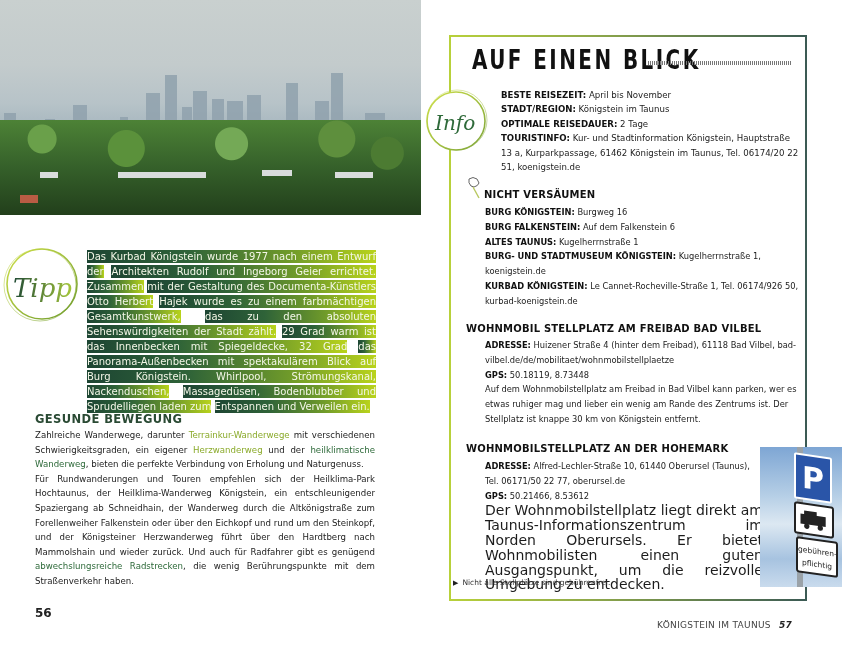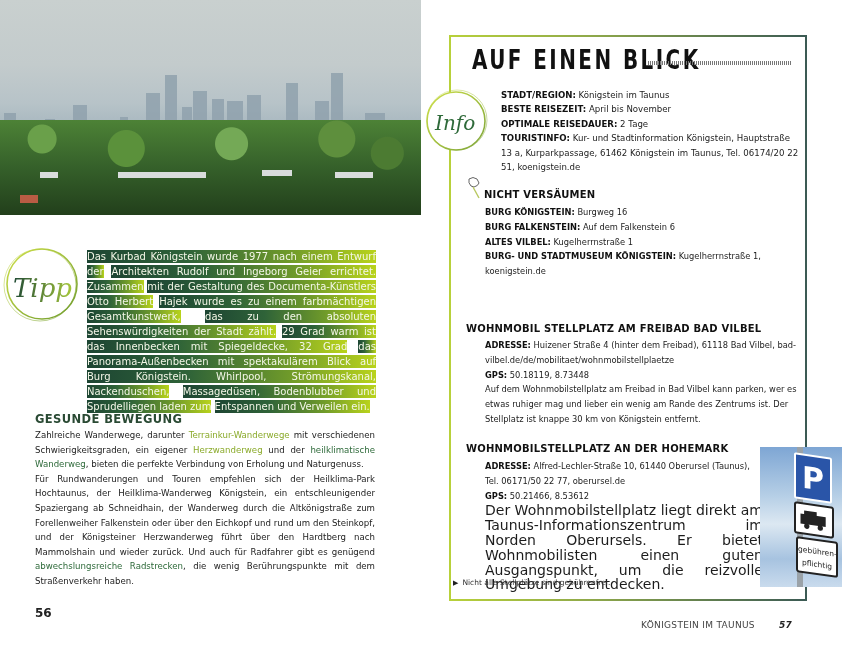--- a/index.html
+++ b/index.html
@@ -79,21 +79,21 @@
 
   .pin { position: absolute; left: 44px; top: 176px; width: 20px; height: 24px; }
   .sub-heading { position: absolute; font-size: 10px; font-weight: bold; color: #111; letter-spacing: 0.2px; }
   .kv { position: absolute; font-size: 8.3px; line-height: 14.8px; color: #1c1c1c; margin-left: 19px; }
   .para { position: absolute; font-size: 14px; line-height: 14.8px; color: #1c1c1c; text-align: justify; }
 
   .note { position: absolute; left: 32px; top: 578px; font-size: 7.5px; color: #333; }
   .note .tri { font-size: 7px; margin-right: 4px; color: #222; }
 
   .running-head { position: absolute; right: 50px; top: 620px; font-size: 9px; color: #444; letter-spacing: 0.3px; }
-  .running-head b { color: #222; margin-left: 24px; font-style: italic; }
+  .running-head b { color: #222; margin-left: 8px; font-style: italic; }
 </style>
 </head>
 <body>
 
 <div class="page page-left">
 
   <div class="hero">
     <div class="skyline">
       <div class="bld" style="left:4px;width:12px;height:22px"></div>
       <div class="bld" style="left:45px;width:10px;height:16px"></div>
@@ -172,37 +172,38 @@
         <stop offset="0" stop-color="#cfe04a"></stop>
           <stop offset="1" stop-color="#7ba338"></stop>
       </linearGradient>
     </defs>
     <circle cx="33" cy="33" r="29" fill="#fff" stroke="url(#ig)" stroke-width="1.6"></circle>
     <circle cx="34" cy="32" r="30" fill="none" stroke="url(#ig)" stroke-width="0.7" opacity="0.7"></circle>
     <text x="12" y="42" font-family="DejaVu Serif, serif" font-style="italic" font-size="20" fill="#2f6a3a">Info</text>
   </svg>
 
   <div class="info-list">
+    <div><b>BESTE REISEZEIT:</b><span> April bis November</span></div>
     <div><b>STADT/REGION:</b><span> Königstein im Taunus</span></div>
-    <div><b>BESTE REISEZEIT:</b><span> April bis November</span></div>
     <div><b>OPTIMALE REISEDAUER:</b><span> 2 Tage</span></div>
     <div><b>TOURISTINFO:</b><span> Kur- und Stadtinformation Königstein, Hauptstraße 13 a, Kurparkpassage, 61462 Königstein im Taunus, Tel. 06174/20 22 51, koenigstein.de</span></div>
   </div>
 
   <svg class="pin" viewBox="0 0 20 24">
     <path d="M4 3 q4 -3 8 0 l2 4 q-1 3 -5 4 l-3 -1 q-3 -3 -2 -7z" fill="none" stroke="#555" stroke-width="0.9"></path>
     <path d="M8 11 l6 11" stroke="#b8c860" stroke-width="1.4"></path>
   </svg>
   <div class="sub-heading" style="left:63px;top:189px">NICHT VERSÄUMEN</div>
 
   <div class="kv" style="left:45px;top:205px;width:320px">
     <div><b>BURG KÖNIGSTEIN:</b><span> Burgweg 16</span></div>
     <div><b>BURG FALKENSTEIN:</b><span> Auf dem Falkenstein 6</span></div>
-    <div><b>ALTES VILBEL:</b><span> Kugelherrnstraße  1</span></div>
+    <div><b>ALTES TAUNUS:</b><span> Kugelherrnstraße  1</span></div>
     <div><b>BURG- UND STADTMUSEUM KÖNIGSTEIN:</b><span> Kugelherrnstraße 1, koenigstein.de</span></div>
+    <div><b>KURBAD KÖNIGSTEIN:</b><span> Le Cannet-Rocheville-Straße 1, Tel. 06174/926 50, kurbad-koenigstein.de</span></div>
   </div>
 
   <div class="sub-heading" style="left:45px;top:323px">WOHNMOBIL STELLPLATZ AM FREIBAD BAD VILBEL</div>
   <div class="kv" style="left:45px;top:338px;width:320px">
     <div><b>ADRESSE:</b><span> Huizener Straße 4 (hinter dem Freibad), 61118 Bad Vilbel, bad-vilbel.de/de/mobilitaet/wohnmobilstellplaetze</span></div>
     <div><b>GPS:</b><span> 50.18119, 8.73448</span></div>
     <div>Auf dem Wohnmobilstellplatz am Freibad in Bad Vilbel kann parken, wer es etwas ruhiger mag und lieber ein wenig am Rande des Zentrums ist. Der Stellplatz ist knappe 30 km von Königstein entfernt.</div>
   </div>
 
   <div class="sub-heading" style="left:45px;top:443px">WOHNMOBILSTELLPLATZ AN DER HOHEMARK</div>

